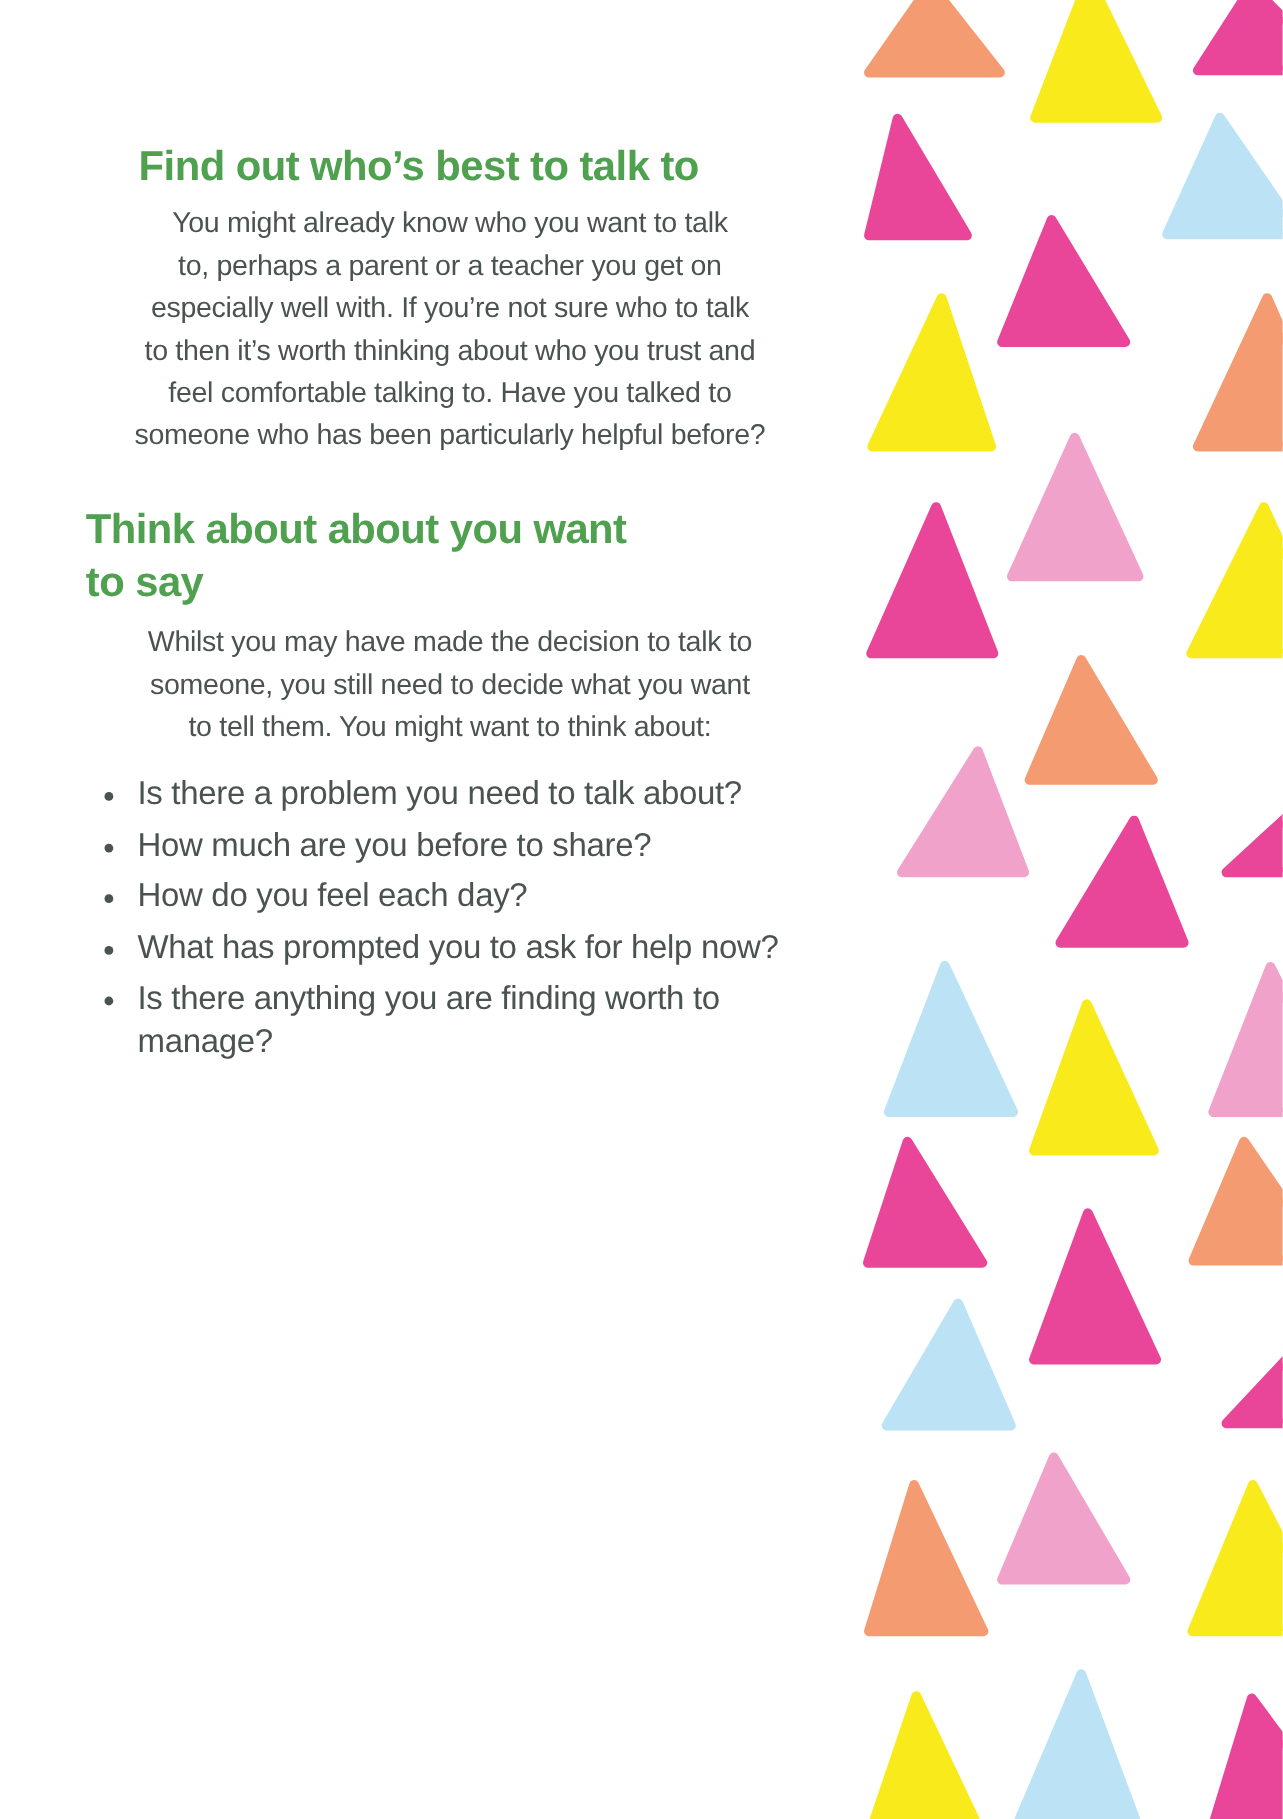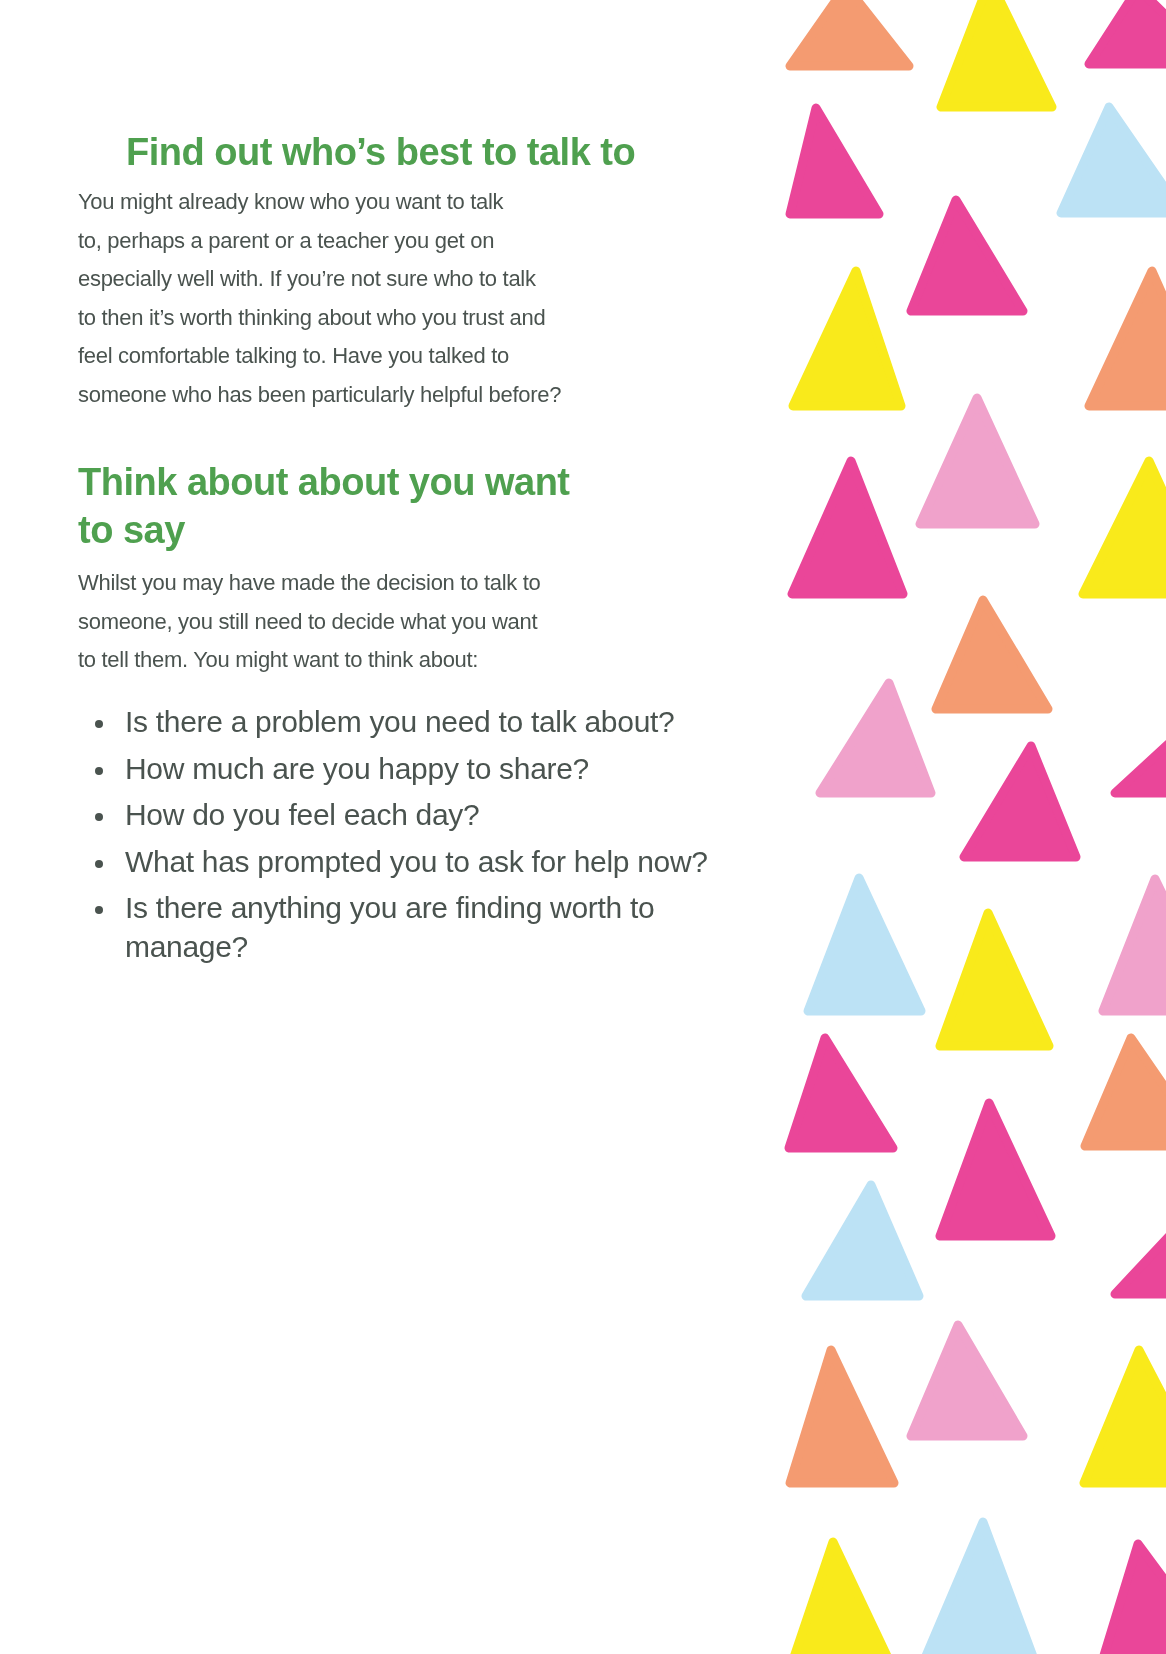--- a/index.html
+++ b/index.html
@@ -21,22 +21,22 @@
     position:absolute;left:0;margin:0;
     color:var(--heading);
     font-size:38px;line-height:48px;font-weight:bold;letter-spacing:-0.5px;
     white-space:pre-line;
   }
   .content h1{top:128px;margin-left:48px;}
   .content h2{top:458px;}
   .bodytext{
     position:absolute;left:0;margin:0;
     color:var(--text);
-    font-size:22px;line-height:38.5px;letter-spacing:-0.3px;
-    white-space:pre-line;width:662px;
+    font-size:26px;line-height:38.5px;letter-spacing:-0.3px;
+    white-space:pre-line;width:662px;text-align:center;
   }
   .para-1{top:183px;}
   .para-2{top:564px;}
   .qlist{
     position:absolute;left:0;top:703px;width:662px;
     margin:0;padding:0;list-style:none;
   }
   .qlist li{
     display:flex;align-items:flex-start;
     margin:0 0 8px 0;
@@ -110,21 +110,21 @@
 someone, you still need to decide what you want
 to tell them. You might want to think about:</p>
 
     <ul class="qlist">
       <li>
         <span class="dot"></span>
         <span class="q">Is there a problem you need to talk about?</span>
       </li>
       <li>
         <span class="dot"></span>
-        <span class="q">How much are you happy to share?</span>
+        <span class="q">How much are you before to share?</span>
       </li>
       <li>
         <span class="dot"></span>
         <span class="q">How do you feel each day?</span>
       </li>
       <li>
         <span class="dot"></span>
         <span class="q">What has prompted you to ask for help now?</span>
       </li>
       <li>

